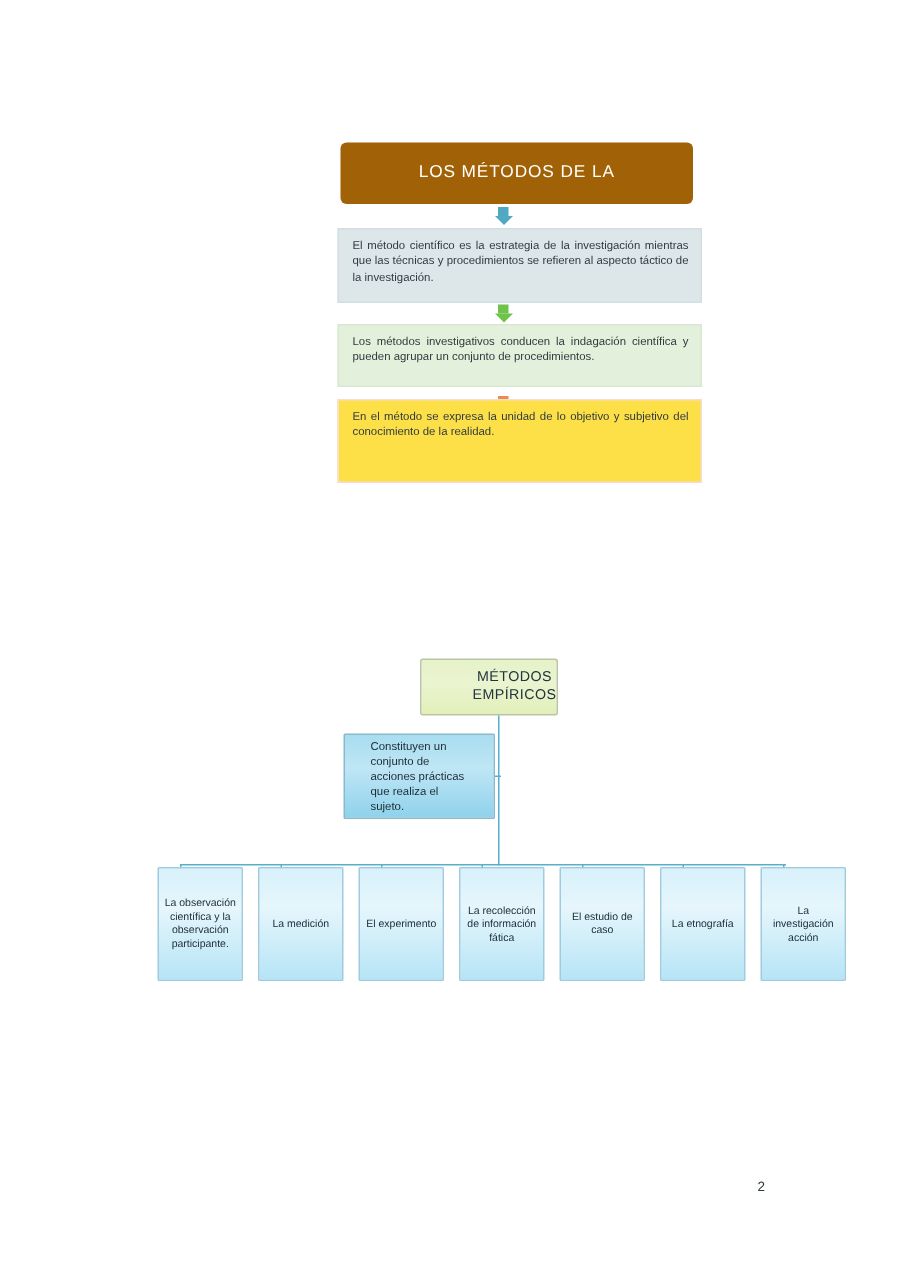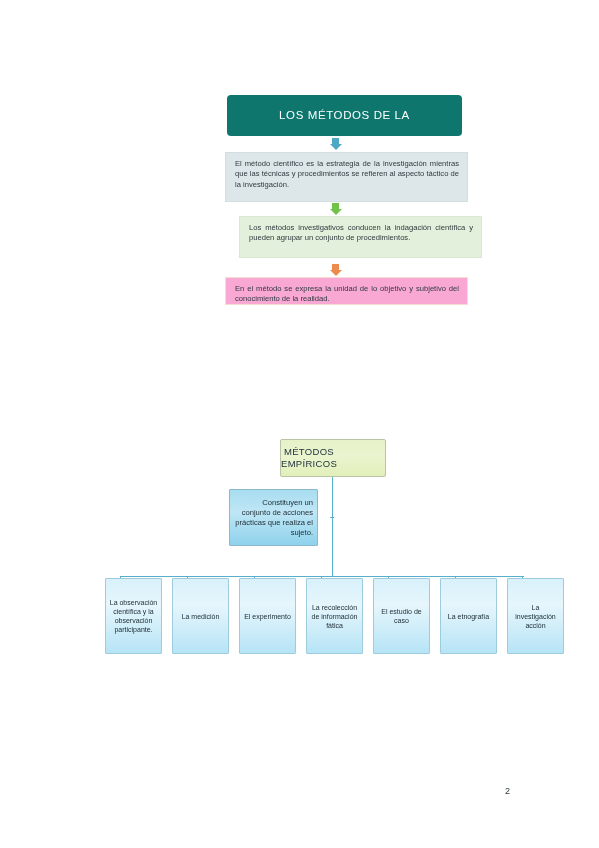--- a/index.html
+++ b/index.html
@@ -21,21 +21,21 @@
     background: #ffffff;
   }
 
   
   .title-box {
     position: absolute;
     left: 227px;
     top: 95px;
     width: 235px;
     height: 41px;
-    background: #0f766e;
+    background: #a16207;
     border-radius: 4px;
     color: #ffffff;
     font-size: 11.5px;
     letter-spacing: 0.6px;
     display: flex;
     align-items: center;
     justify-content: center;
     text-align: center;
     line-height: 15px;
     box-sizing: border-box;
@@ -60,26 +60,25 @@
     top: 152px;
     height: 50px;
     background: #dde7ea;
     border: 1px solid #d3dee1;
   }
   .para-2 {
     top: 216px;
     height: 42px;
     background: #e3f0db;
     border: 1px solid #d9e8d0;
-    margin-left: 14px;
   }
   .para-3 {
-    top: 277px;
-    height: 28px;
-    background: #f9a8d4;
+    top: 266px;
+    height: 56px;
+    background: #fde047;
     border: 1px solid #f7dcd3;
   }
   .arrow-stem {
     position: absolute;
     width: 7px;
   }
   .arrow-head {
     position: absolute;
     width: 0;
     height: 0;
@@ -96,55 +95,55 @@
   .arrow-c .arrow-stem { background: #ec8b4e; left: 0; top: 0; height: 6px; }
   .arrow-c .arrow-head { border-top: 6px solid #ec8b4e; left: -2.5px; top: 6px; }
 
   .arrow-wrap { position: absolute; width: 7px; height: 13px; }
 
   
   .methods-box {
     position: absolute;
     left: 280px;
     top: 439px;
-    width: 106px;
+    width: 92px;
     height: 38px;
     box-sizing: border-box;
     background: linear-gradient(to bottom, #e6f2c8 0%, #eaf4cf 45%, #e2efb9 100%);
     border: 1px solid #b9c4a6;
     border-radius: 2px;
     color: #23333f;
     font-size: 9.5px;
     line-height: 12px;
     display: flex;
     align-items: center;
-    justify-content: flex-start;
+    justify-content: flex-end;
     text-align: center;
     letter-spacing: 0.3px;
   }
   .methods-box span { display: block; }
 
   .constituyen-box {
     position: absolute;
     left: 229px;
     top: 489px;
-    width: 89px;
+    width: 101px;
     height: 57px;
     box-sizing: border-box;
     background: linear-gradient(to bottom, #a8ddf0 0%, #bfe6f5 40%, #8fd2ec 100%);
     border: 1px solid #8ab9cc;
     border-radius: 1px;
     color: #1b2b33;
     font-size: 7.6px;
     line-height: 10px;
     display: flex;
     align-items: center;
     justify-content: center;
-    text-align: right;
-    padding: 0 4px;
+    text-align: left;
+    padding: 0 17px;
   }
 
   .leaf-box {
     position: absolute;
     top: 578px;
     width: 57px;
     height: 76px;
     box-sizing: border-box;
     background: linear-gradient(to bottom, #d8f1fb 0%, #e6f6fc 35%, #b6e4f6 100%);
     border: 1px solid #9ecbdd;

